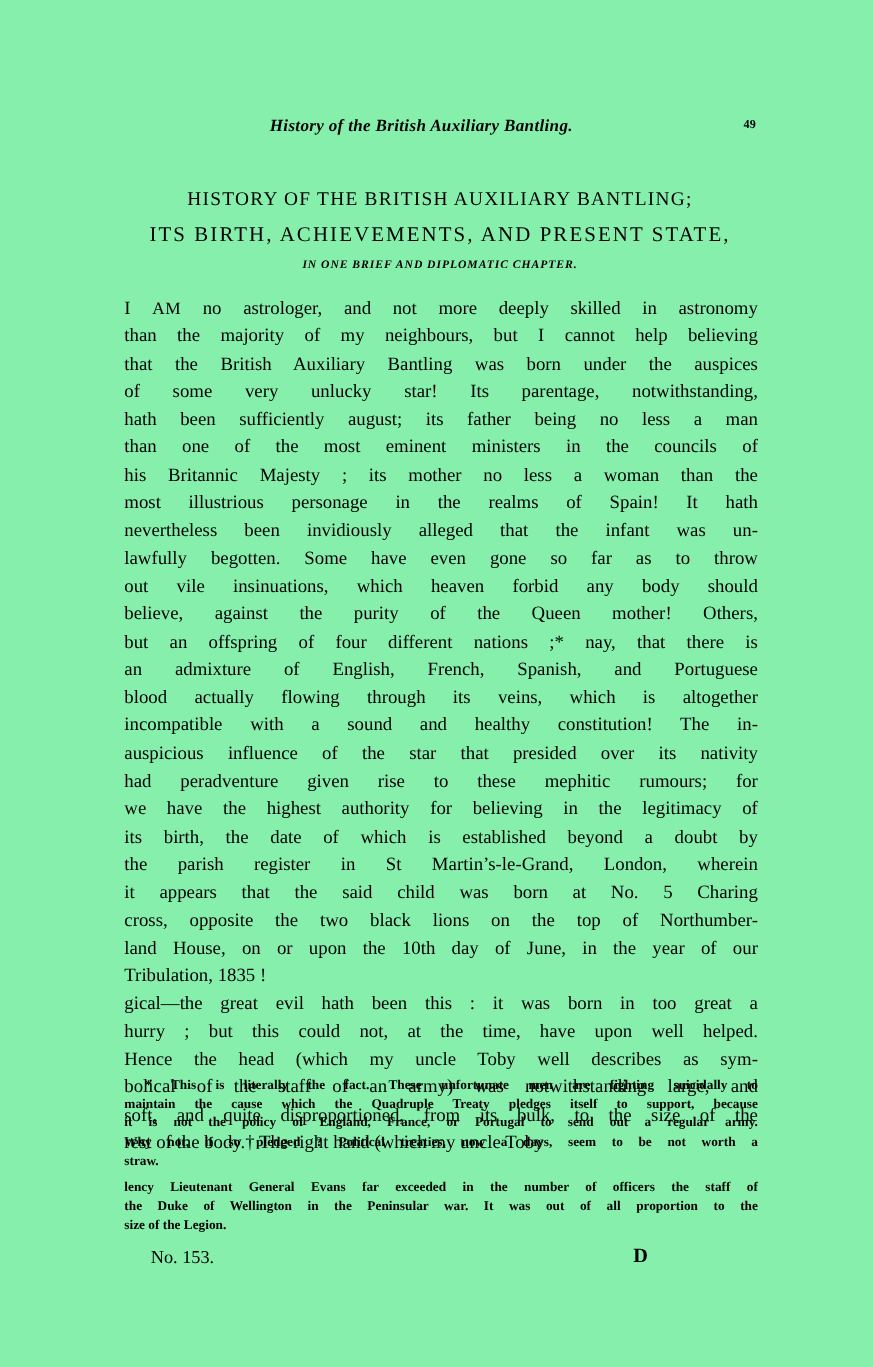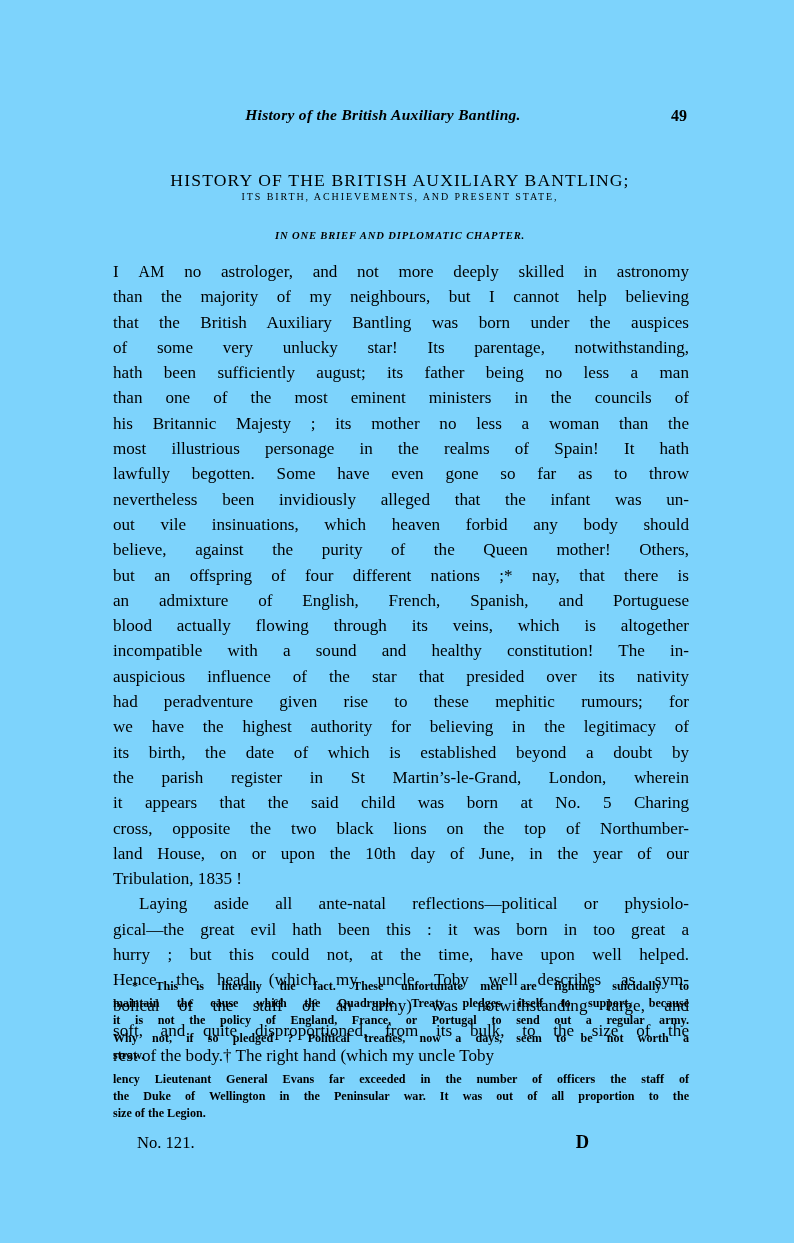--- a/index.html
+++ b/index.html
@@ -10,21 +10,21 @@
   }
   body {
     font-family: "Liberation Serif", "DejaVu Serif", serif;
     color: #000000;
   }
   .page {
     position: relative;
     width: 794px;
     height: 1243px;
     margin: 0 auto;
-    background: #7dd3fc;
+    background: #86efac;
     overflow: hidden;
   }
   
   .running-head {
     position: absolute;
     left: 113px;
     top: 106px;
     width: 574px;
     height: 22px;
   }
@@ -38,59 +38,60 @@
     font-weight: bold;
     font-size: 15.5px;
     letter-spacing: 0.3px;
     white-space: nowrap;
   }
   .running-head-folio {
     position: absolute;
     right: 0;
     top: 1px;
     font-weight: bold;
-    font-size: 16px;
+    font-size: 11px;
   }
   
   .title-block {
     position: absolute;
     left: 113px;
     top: 170px;
     width: 574px;
     text-align: center;
   }
   .title-main {
     font-size: 17.6px;
     letter-spacing: 1.15px;
     white-space: nowrap;
+    margin-bottom: 12px;
   }
   .title-sub {
-    font-size: 10px;
+    font-size: 19px;
     letter-spacing: 1.9px;
     white-space: nowrap;
-    margin-bottom: 28px;
+    margin-bottom: 11px;
   }
   .title-tag {
     font-size: 10.6px;
     font-style: italic;
     font-weight: bold;
     letter-spacing: 0.85px;
     white-space: nowrap;
   }
   
   .body-text {
     position: absolute;
     left: 113px;
     top: 262px;
     width: 576px;
   }
   .ln {
     display: block;
     font-size: 17.1px;
-    line-height: 20px;
+    line-height: 35px;
     white-space: nowrap;
     text-align: justify;
     height: 25.3px;
   }
   
   .ln > span.j {
     display: inline-block;
     width: 100%;
     text-align: justify;
     text-align-last: justify;
@@ -179,40 +180,39 @@
   <div class="body-text">
     <div id="para1">
         <div class="ln"><span class="j"><span>I </span><span class="sc">AM </span>no astrologer, and not more deeply skilled in astronomy</span></div>
         <div class="ln"><span class="j">than the majority of my neighbours, but I cannot help believing</span></div>
         <div class="ln"><span class="j">that the British Auxiliary Bantling was born under the auspices</span></div>
         <div class="ln"><span class="j">of some very unlucky star!  Its parentage, notwithstanding,</span></div>
         <div class="ln"><span class="j">hath been sufficiently august; its father being no less a man</span></div>
         <div class="ln"><span class="j">than one of the most eminent ministers in the councils of</span></div>
         <div class="ln"><span class="j">his Britannic Majesty ; its mother no less a woman than the</span></div>
         <div class="ln"><span class="j">most illustrious personage in the realms of Spain!  It hath</span></div>
+        <div class="ln"><span class="j">nevertheless been invidiously alleged that the infant was un-</span></div>
         <div class="ln"><span class="j">lawfully begotten.  Some have even gone so far as to throw</span></div>
-        <div class="ln"><span class="j">nevertheless been invidiously alleged that the infant was un-</span></div>
         <div class="ln"><span class="j">out vile insinuations, which heaven forbid any body should</span></div>
         <div class="ln"><span class="j">believe, against the purity of the Queen mother!   Others,</span></div>
         <div class="ln"><span class="j">but an offspring of four different nations ;* nay, that there is</span></div>
         <div class="ln"><span class="j">an admixture of English, French, Spanish, and Portuguese</span></div>
         <div class="ln"><span class="j">blood actually flowing through its veins, which is altogether</span></div>
         <div class="ln"><span class="j">incompatible with a sound and healthy constitution!  The in-</span></div>
         <div class="ln"><span class="j">auspicious influence of the star that presided over its nativity</span></div>
         <div class="ln"><span class="j">had peradventure given rise to these mephitic rumours; for</span></div>
         <div class="ln"><span class="j">we have the highest authority for believing in the legitimacy of</span></div>
         <div class="ln"><span class="j">its birth, the date of which is established beyond a doubt by</span></div>
         <div class="ln"><span class="j">the parish register in St Martin’s-le-Grand, London, wherein</span></div>
         <div class="ln"><span class="j">it appears that the said child was born at No. 5 Charing</span></div>
         <div class="ln"><span class="j">cross, opposite the two black lions on the top of Northumber-</span></div>
         <div class="ln"><span class="j">land House, on or upon the 10th day of June, in the year of our</span></div>
         <div class="ln last"><span class="j">Tribulation, 1835 !</span></div>
       </div>
     <div id="para2">
-        <div class="ln indent"><span class="j">Laying aside all ante-natal reflections—political or physiolo-</span></div>
         <div class="ln"><span class="j">gical—the great evil hath been this : it was born in too great a</span></div>
         <div class="ln"><span class="j">hurry ; but this could not, at the time, have upon well helped.</span></div>
         <div class="ln"><span class="j">Hence the head (which my uncle Toby well describes as sym-</span></div>
         <div class="ln"><span class="j">bolical of the staff of an army) was notwithstanding large, and</span></div>
         <div class="ln"><span class="j">soft, and quite disproportioned, from its bulk, to the size of the</span></div>
         <div class="ln last"><span class="j">rest of the body.†   The right hand (which my uncle Toby</span></div>
       </div>
   </div>
 
   <div class="footnotes" id="footnotes">
@@ -224,17 +224,17 @@
         <div class="fn-ln last"><span class="j">straw.</span></div>
       </div>
       <div class="fn-para">
         <div class="fn-ln"><span class="j">lency Lieutenant General Evans far exceeded in the number of officers the staff of</span></div>
         <div class="fn-ln"><span class="j">the Duke of Wellington in the Peninsular war.   It was out of all proportion to the</span></div>
         <div class="fn-ln last"><span class="j">size of the Legion.</span></div>
       </div>
     </div>
 
   <div class="signature">
-    <div class="sig-number">No. 121.</div>
+    <div class="sig-number">No. 153.</div>
     <div class="sig-letter">D</div>
   </div>
 
 </div>
 
 </body></html>

